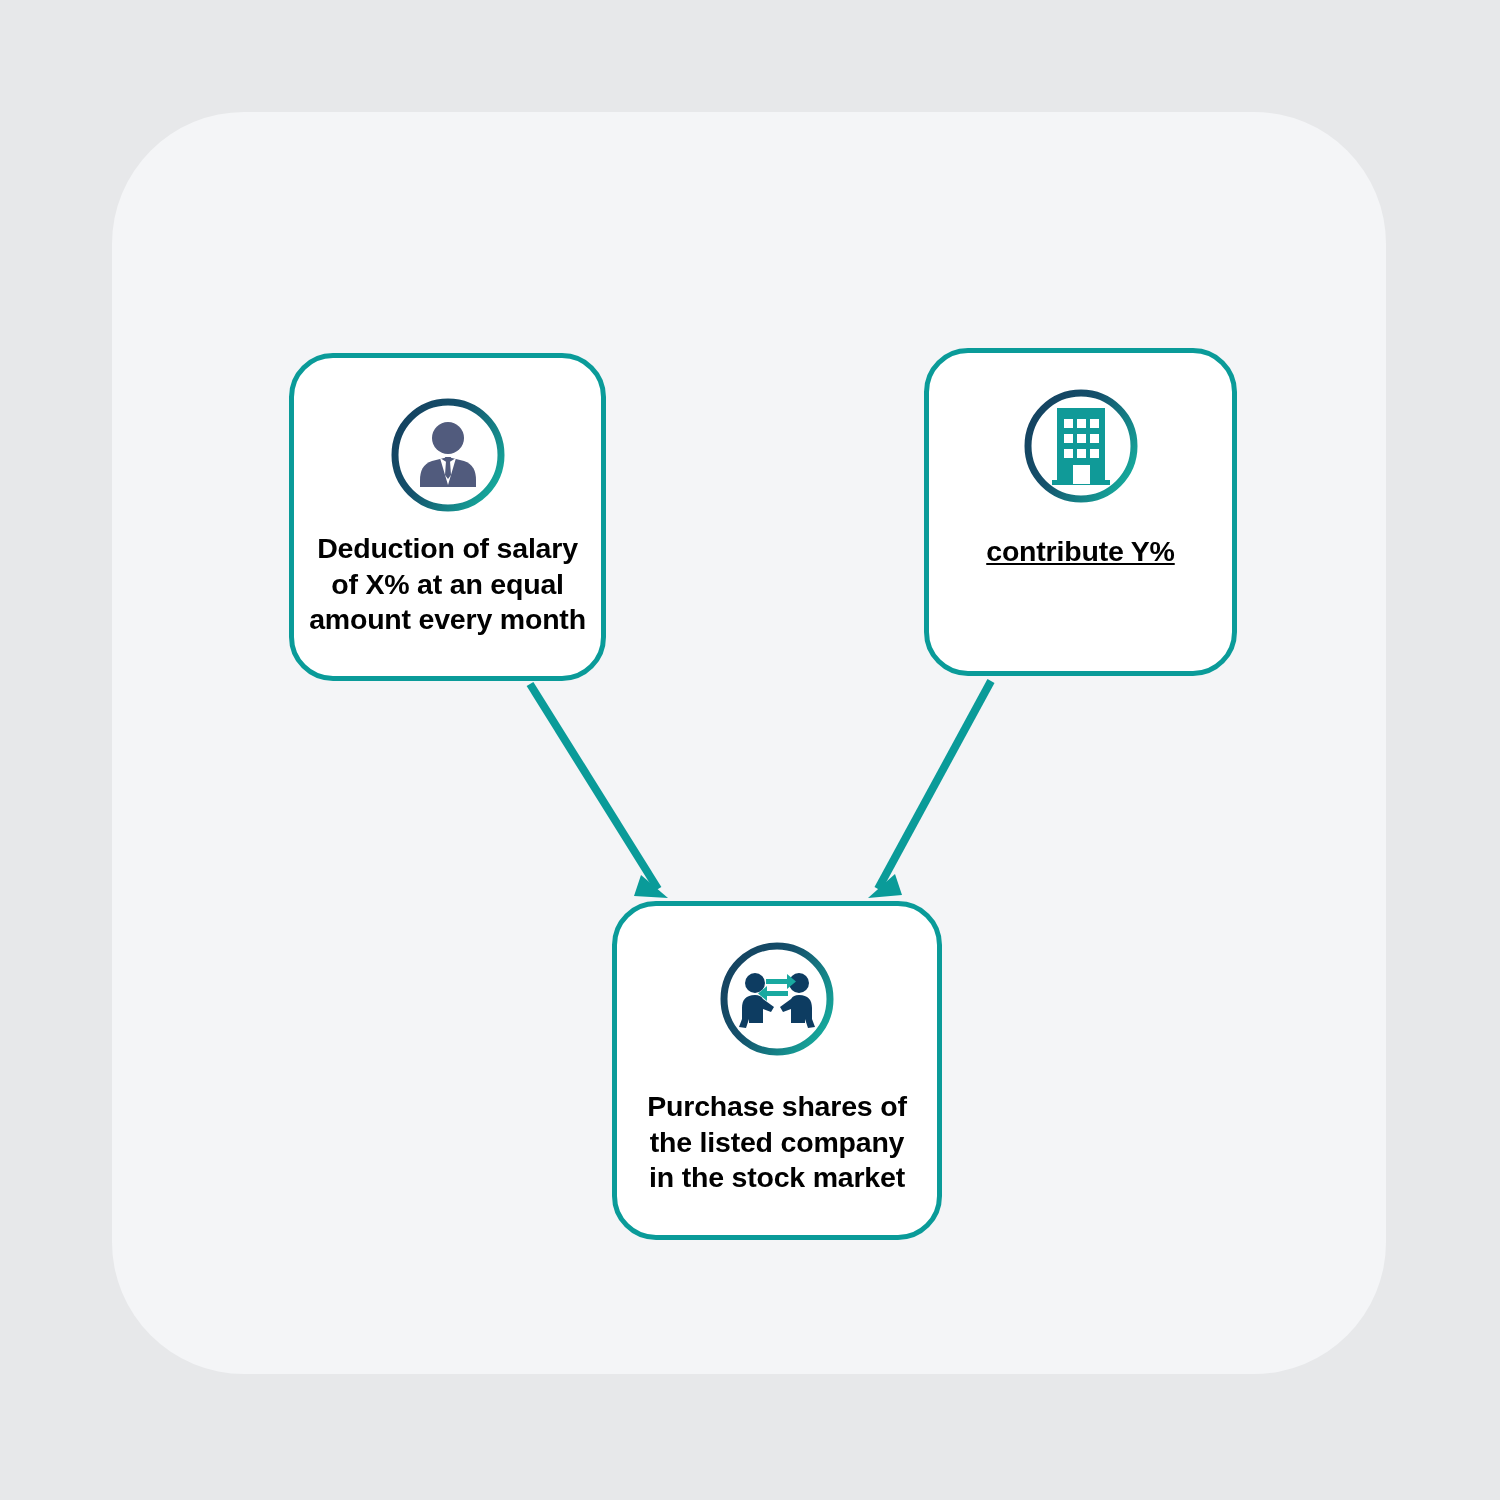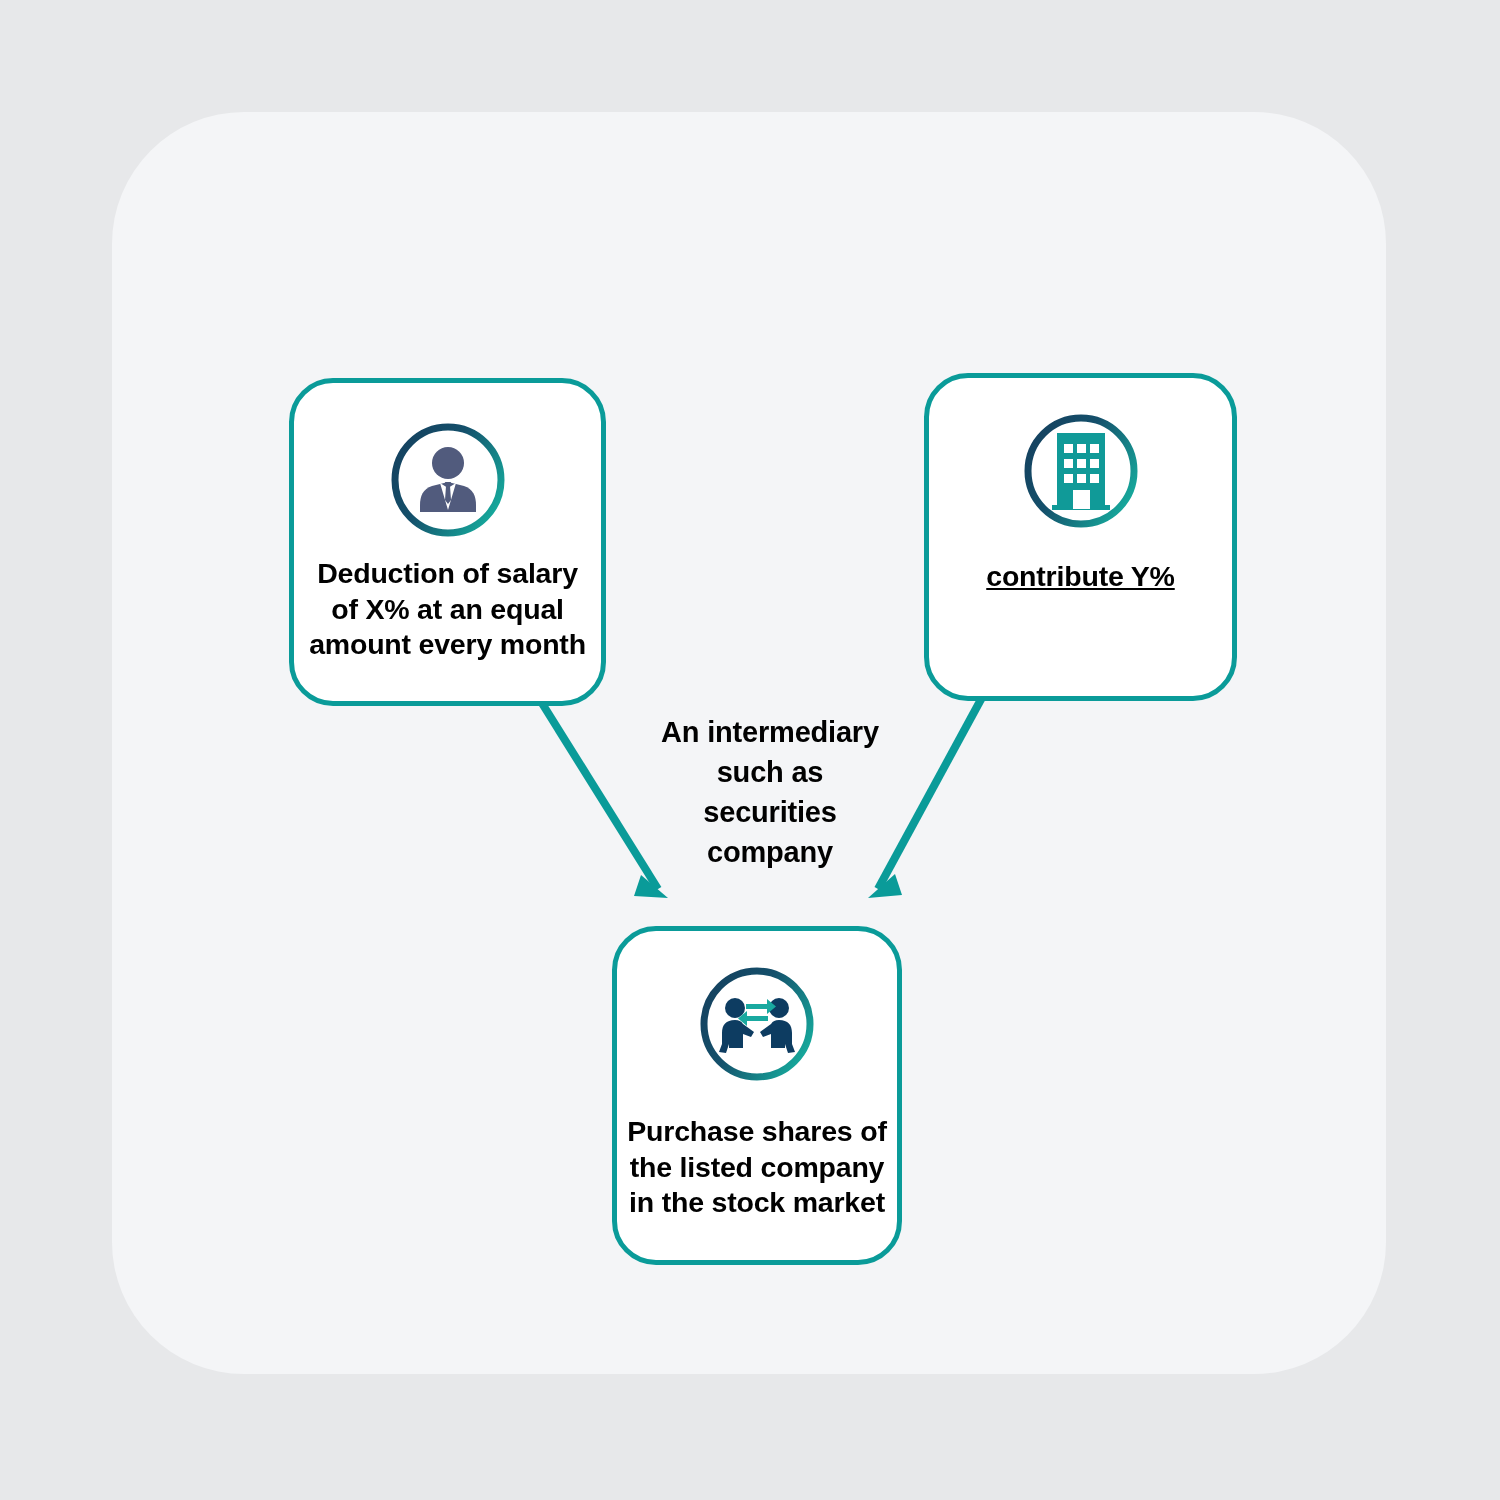--- a/index.html
+++ b/index.html
@@ -39,40 +39,39 @@
   
   .card {
     position: absolute;
     box-sizing: border-box;
     background: #ffffff;
     border: 5px solid #0a9b99;
     border-radius: 44px;
     display: flex;
     flex-direction: column;
     align-items: center;
-    margin-top: 25px;
   }
   #card-salary {
     left: 289px;
     top: 353px;
     width: 317px;
     height: 328px;
     padding-top: 37px;
   }
   #card-company {
     left: 924px;
     top: 348px;
     width: 313px;
     height: 328px;
     padding-top: 33px;
   }
   #card-purchase {
     left: 612px;
     top: 901px;
-    width: 290px;
+    width: 330px;
     height: 339px;
     padding-top: 33px;
   }
   .card-label {
     margin-top: 16px;
     font-size: 28.5px;
     line-height: 35.5px;
     font-weight: bold;
     color: #010101;
     text-align: center;
@@ -125,24 +124,20 @@
     <g>
       <line x1="530" y1="684" x2="658" y2="889" stroke="#0a9b99" stroke-width="8" stroke-linecap="butt"></line>
       <path d="M 641 875 L 668 898 L 634 896" fill="#0a9b99"></path>
     </g>
     <g>
       <line x1="991" y1="681" x2="878" y2="889" stroke="#0a9b99" stroke-width="8" stroke-linecap="butt"></line>
       <path d="M 895 874 L 868 898 L 902 895" fill="#0a9b99"></path>
     </g>
   </svg>
 
-  <div id="intermediary-caption">An intermediary
-such as
-securities
-company</div>
 
   <div class="card" id="card-salary">
     <div class="medallion">
       <svg viewBox="0 0 120 120" xmlns="http://www.w3.org/2000/svg">
         <defs>
           <linearGradient id="ringGradA" x1="0%" y1="10%" x2="100%" y2="70%">
             <stop offset="0%" stop-color="#15405e"></stop>
             <stop offset="45%" stop-color="#14506b"></stop>
             <stop offset="100%" stop-color="#16a79b"></stop>
           </linearGradient>

